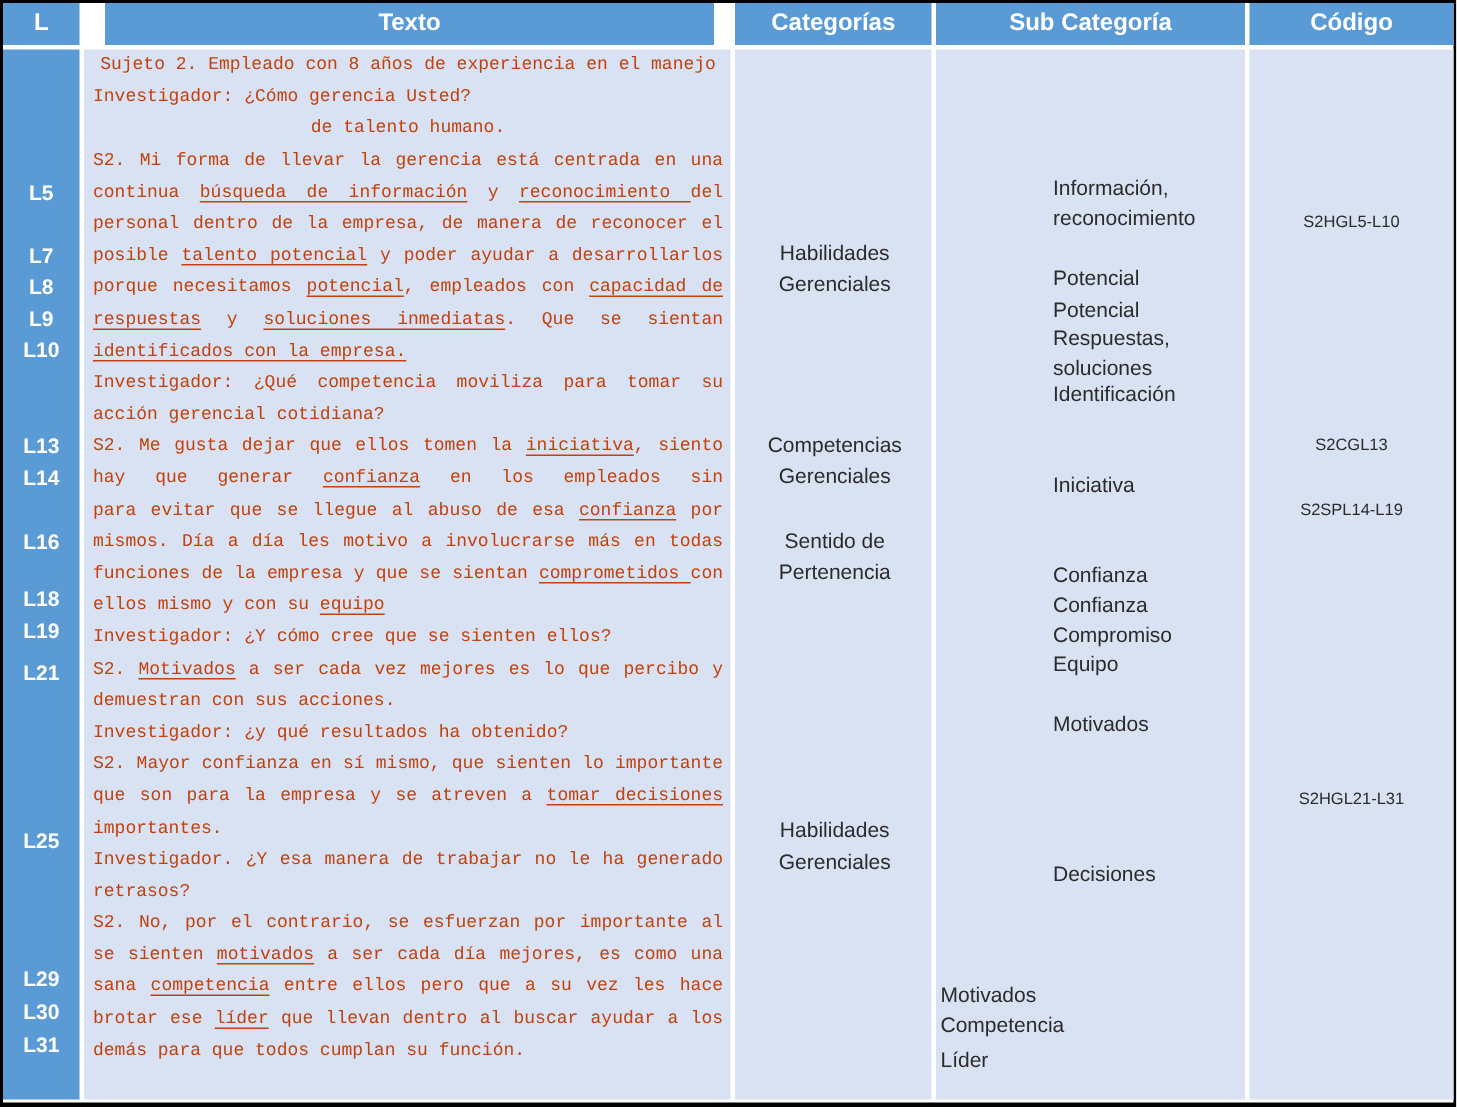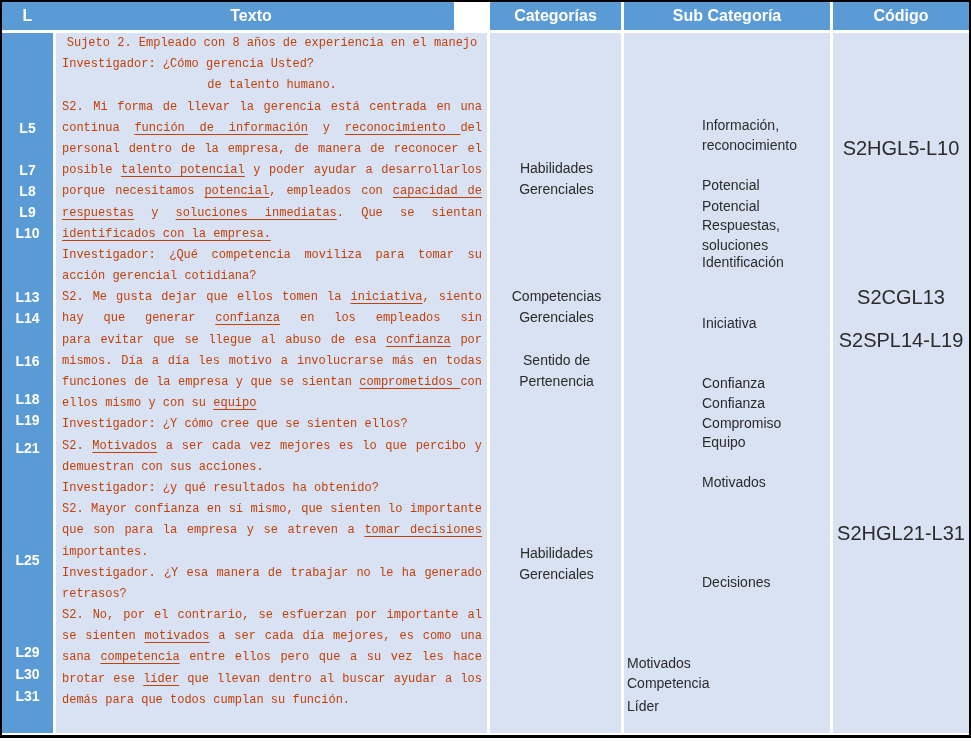--- a/index.html
+++ b/index.html
@@ -19,30 +19,30 @@
   .tline.c{text-align:center;}
   .tline.l{text-align:left;}
   .tline.j{text-align:justify;text-align-last:justify;}
   .tline .u{text-decoration:underline;text-decoration-skip-ink:none;text-underline-offset:3px;}
   .catline{position:absolute;left:490px;width:133px;height:21px;line-height:21px;
            text-align:center;color:#2b2b2b;font-size:14px;}
   .subitem{position:absolute;left:702px;width:160px;height:20px;line-height:20px;
            text-align:left;color:#2b2b2b;font-size:14px;}
   .subitem.flush{left:627px;}
   .coditem{position:absolute;left:833px;width:136px;height:20px;line-height:20px;
-           text-align:center;color:#2b2b2b;font-size:20px;}
+           text-align:center;color:#2b2b2b;font-size:11px;}
 </style>
 </head>
 <body>
 
 <div class="page">
   <div class="frame"></div>
 
   <div class="hcell" style="left:2px;width:51px">L</div>
-  <div class="hcell" style="left:48px;width:406px">Texto</div>
+  <div class="hcell" style="left:70px;width:406px">Texto</div>
   <div class="hcell" style="left:490px;width:131px">Categorías</div>
   <div class="hcell" style="left:624px;width:206px">Sub Categoría</div>
   <div class="hcell" style="left:833px;width:136px">Código</div>
 
   <div class="bcell blue" style="left:2px;width:51px"></div>
   <div class="bcell" style="left:56px;width:431px"></div>
   <div class="bcell" style="left:490px;width:131px"></div>
   <div class="bcell" style="left:624px;width:206px"></div>
   <div class="bcell" style="left:833px;width:136px"></div>
 
@@ -60,21 +60,21 @@
   <div class="llab" style="top:550px">L25</div>
   <div class="llab" style="top:642px">L29</div>
   <div class="llab" style="top:664px">L30</div>
   <div class="llab" style="top:686px">L31</div>
 
   <div class="texto">
       <div class="tline c"><span>Sujeto 2. Empleado con 8 años de experiencia en el manejo</span></div>
       <div class="tline l"><span>Investigador: ¿Cómo gerencia Usted?</span></div>
       <div class="tline c"><span>de talento humano.</span></div>
       <div class="tline j"><span>S2. Mi forma de llevar la gerencia está centrada en una</span></div>
-      <div class="tline j"><span>continua </span><span class="u">función de información</span><span> y </span><span class="u">reconocimiento </span><span>del</span></div>
+      <div class="tline j"><span>continua </span><span class="u">búsqueda de información</span><span> y </span><span class="u">reconocimiento </span><span>del</span></div>
       <div class="tline j"><span>personal dentro de la empresa, de manera de reconocer el</span></div>
       <div class="tline j"><span>posible </span><span class="u">talento potencial</span><span> y poder ayudar a desarrollarlos</span></div>
       <div class="tline j"><span>porque necesitamos </span><span class="u">potencial</span><span>, empleados con </span><span class="u">capacidad de</span></div>
       <div class="tline j"><span class="u">respuestas</span><span> y </span><span class="u">soluciones inmediatas</span><span>. Que se sientan</span></div>
       <div class="tline l"><span class="u">identificados con la empresa.</span></div>
       <div class="tline j"><span>Investigador: ¿Qué competencia moviliza para tomar su</span></div>
       <div class="tline l"><span>acción gerencial cotidiana?</span></div>
       <div class="tline j"><span>S2. Me gusta dejar que ellos tomen la </span><span class="u">iniciativa</span><span>, siento que</span></div>
       <div class="tline j"><span>hay que generar </span><span class="u">confianza</span><span> en los empleados sin descuidarlos</span></div>
       <div class="tline j"><span>para evitar que se llegue al abuso de esa </span><span class="u">confianza</span><span> por ellos</span></div>

